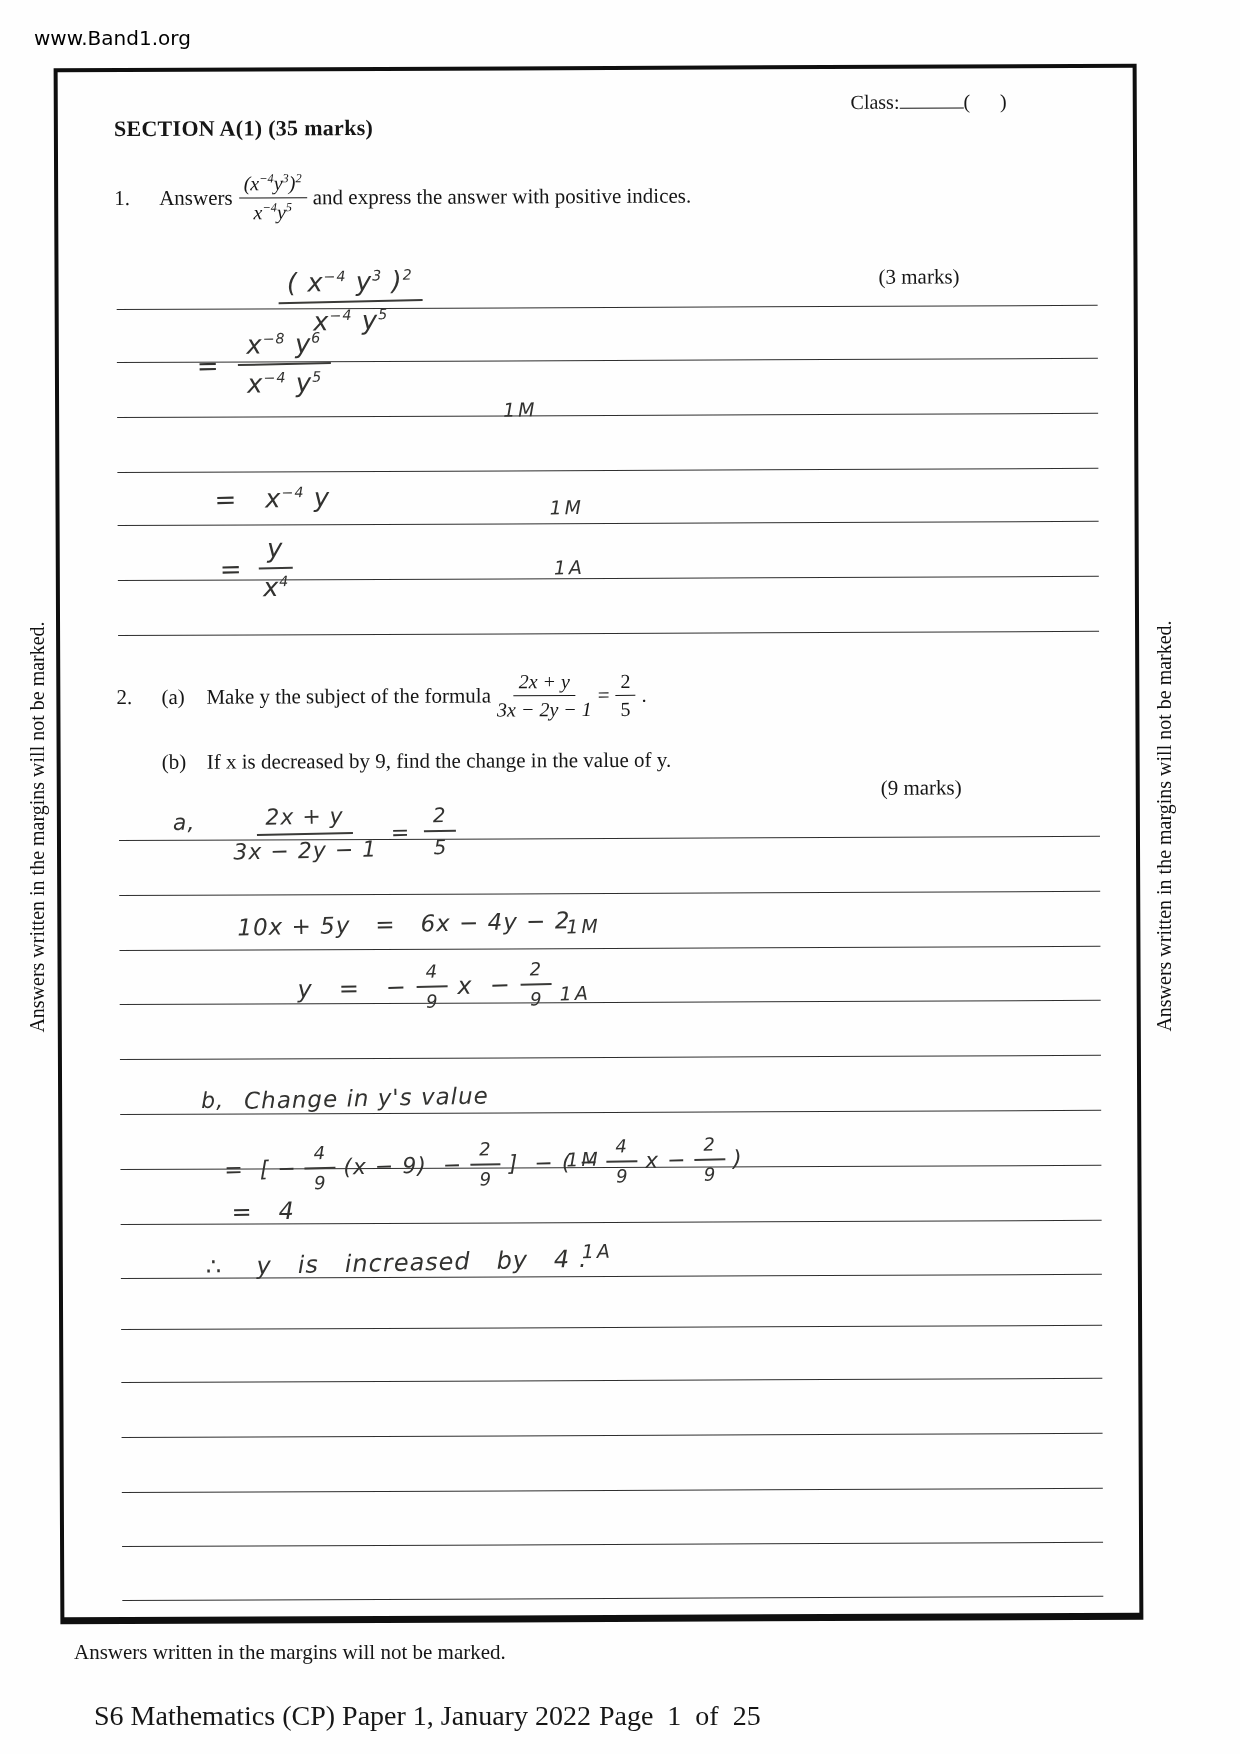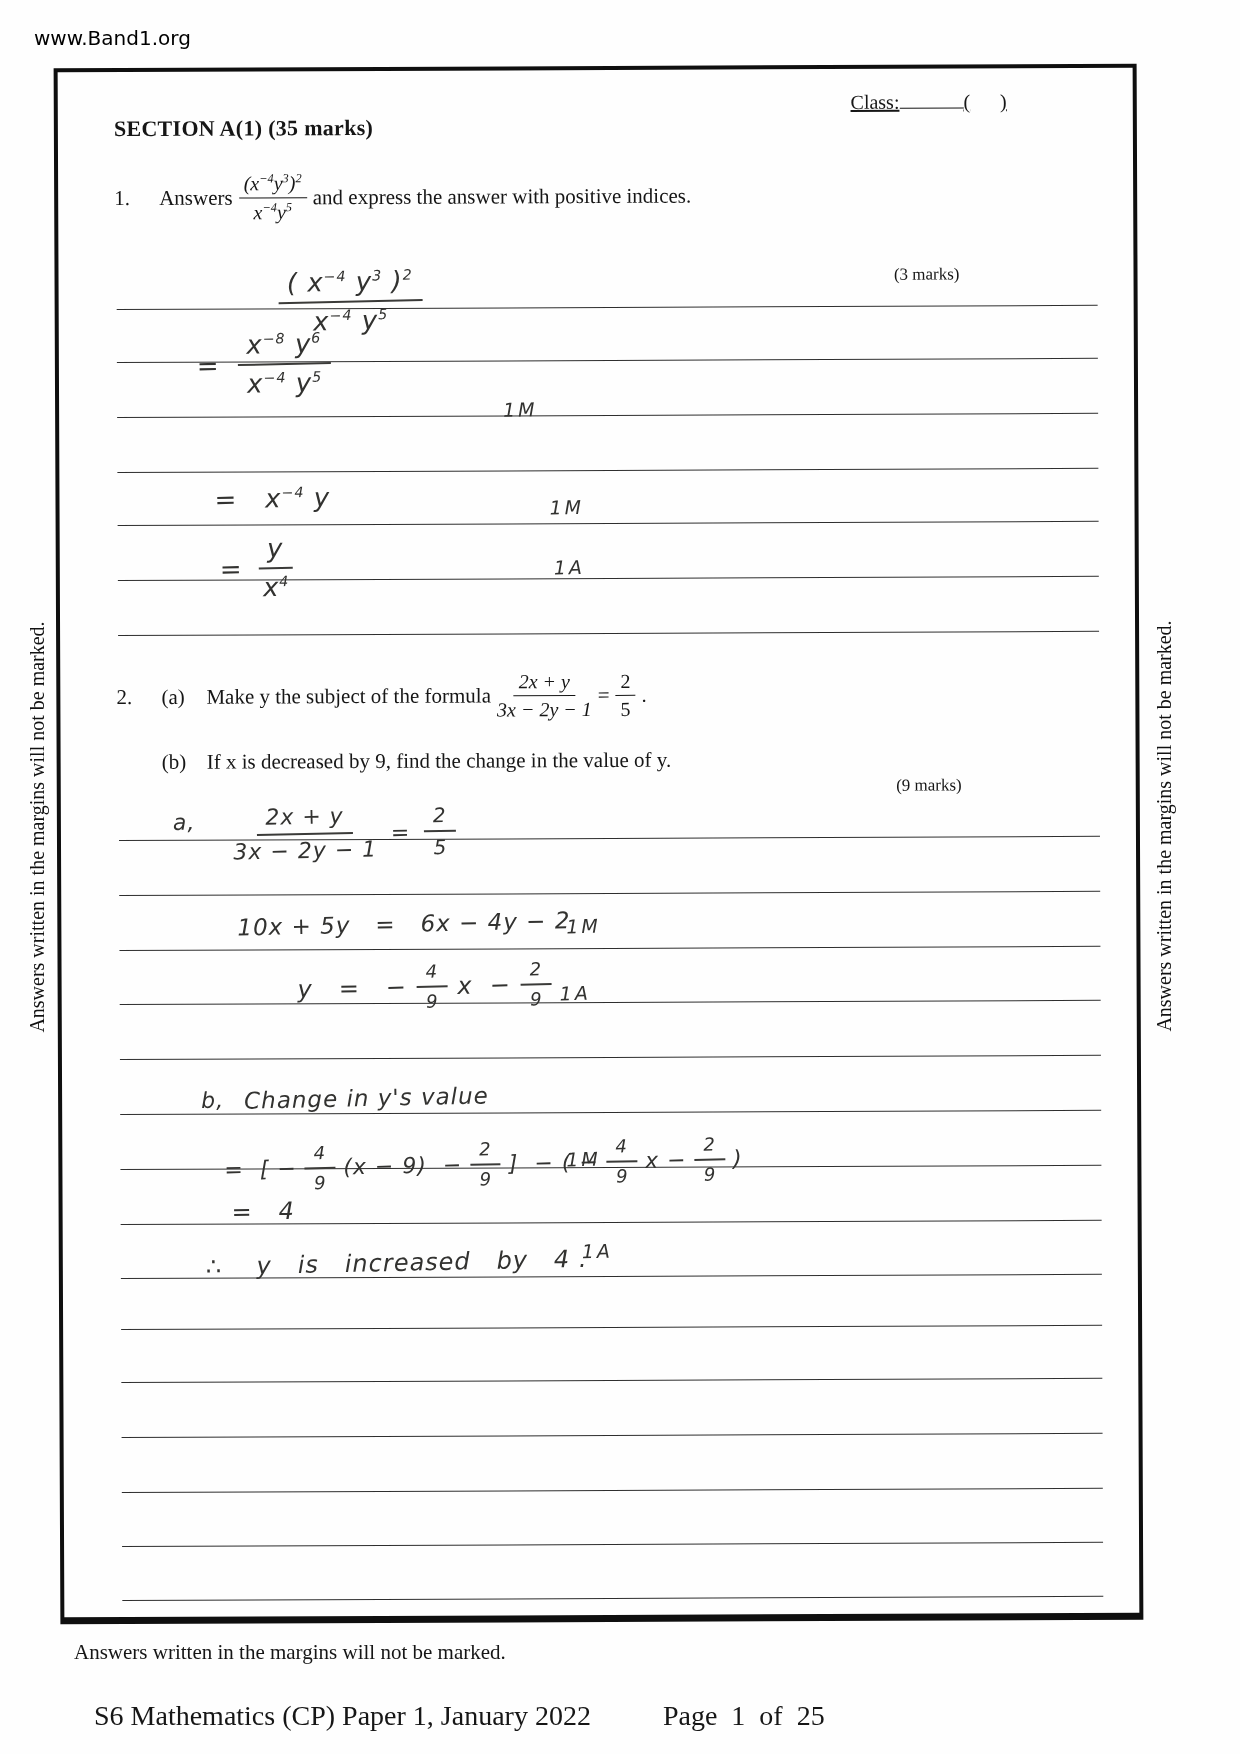--- a/index.html
+++ b/index.html
@@ -11,30 +11,30 @@
   .brand {
     position:absolute; left:34px; top:26px;
     font-family:"DejaVu Sans", sans-serif; font-size:20px; color:#000;
   }
   
   .answer-box {
     position:absolute; left:57px; top:66px; width:1083px; height:1556px;
     border:4px solid #0f0f0f; border-bottom-width:7px;
     transform:rotate(-0.25deg); box-sizing:border-box;
   }
-  .class-row { position:absolute; right:126px; top:22px; font-size:20px; white-space:nowrap;text-decoration:underline; }
+  .class-row { position:absolute; right:126px; top:22px; font-size:20px; white-space:nowrap; }
   .class-underline { display:inline-block; width:64px; height:15px; border-bottom:1.6px solid #141414; }
   .paren-gap { display:inline-block; width:30px; }
   .section-title { position:absolute; left:56px; top:44px; margin:0; font-size:22px; font-weight:bold; letter-spacing:.3px; }
   .q-row { position:absolute; display:flex; align-items:center; font-size:21px; }
   .q-row .qnum { display:inline-block; width:45px; }
   .q1-row { left:56px; top:100px; }
   .q2a-row { left:56px; top:600px; }
   .q2b-row { left:101px; top:678px; }
-  .marks { position:absolute; right:174px; font-size:17px; }
+  .marks { position:absolute; right:174px; font-size:21px; }
   .marks-q1 { top:196px; }
   .marks-q2 { top:707px; }
   .math { font-style:italic; }
   sup { font-size:.62em; }
   
   .pfrac { display:inline-flex; flex-direction:column; align-items:center; vertical-align:middle; font-size:20px; line-height:1.15; margin:0 6px; }
   .pfrac .num { border-bottom:1.6px solid #141414; padding:0 5px 2px; }
   .pfrac .den { padding-top:2px; }
   
   .rule { position:absolute; left:58px; width:981px; height:0; border-top:1.7px solid #2e2e2e; }
@@ -53,21 +53,21 @@
   .f20 { font-size:20px; } .f18 { font-size:18px; } .f26 { font-size:26px; }
   
   .vnote {
     position:absolute; white-space:nowrap; font-size:20px; color:#111;
     transform:translate(-50%,-50%) rotate(-90deg);
   }
   .vnote-left  { left:37px;  top:827px; }
   .vnote-right { left:1164px; top:826px; }
   .bottom-note { position:absolute; left:74px; top:1640px; font-size:21px; }
   .footer { position:absolute; left:94px; top:1700px; font-size:28px; display:flex;gap:8px; }
-  .footer .pageinfo { margin-left:64px; white-space:pre; }
+  .footer .pageinfo { white-space:pre; }
 </style>
 </head>
 <body>
 
 <div class="page">
 
   <div class="brand">www.Band1.org</div>
 
   <div class="vnote vnote-left">Answers written in the margins will not be marked.</div>
   <div class="vnote vnote-right">Answers written in the margins will not be marked.</div>

